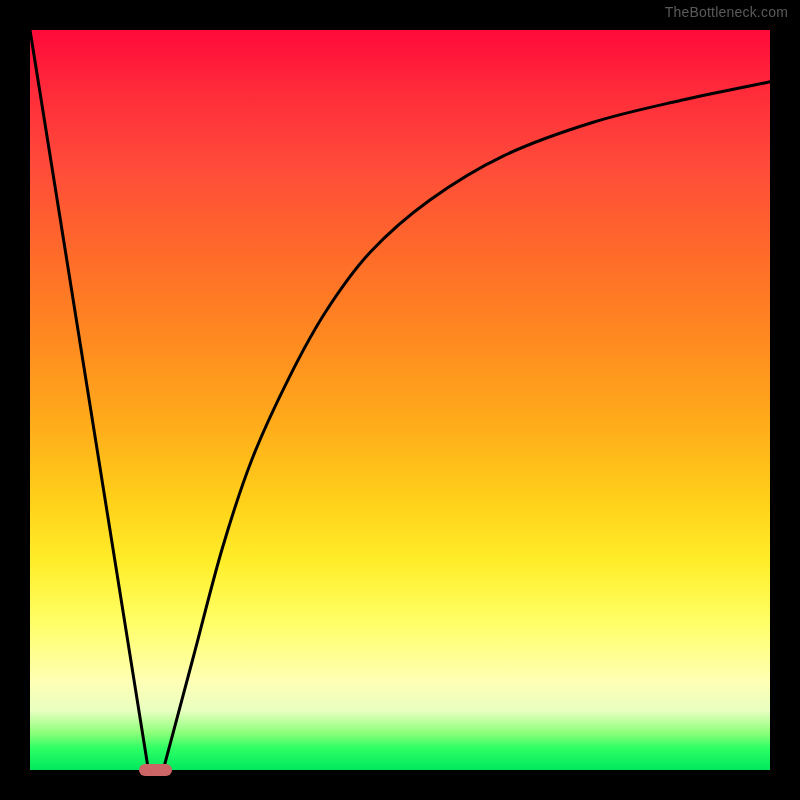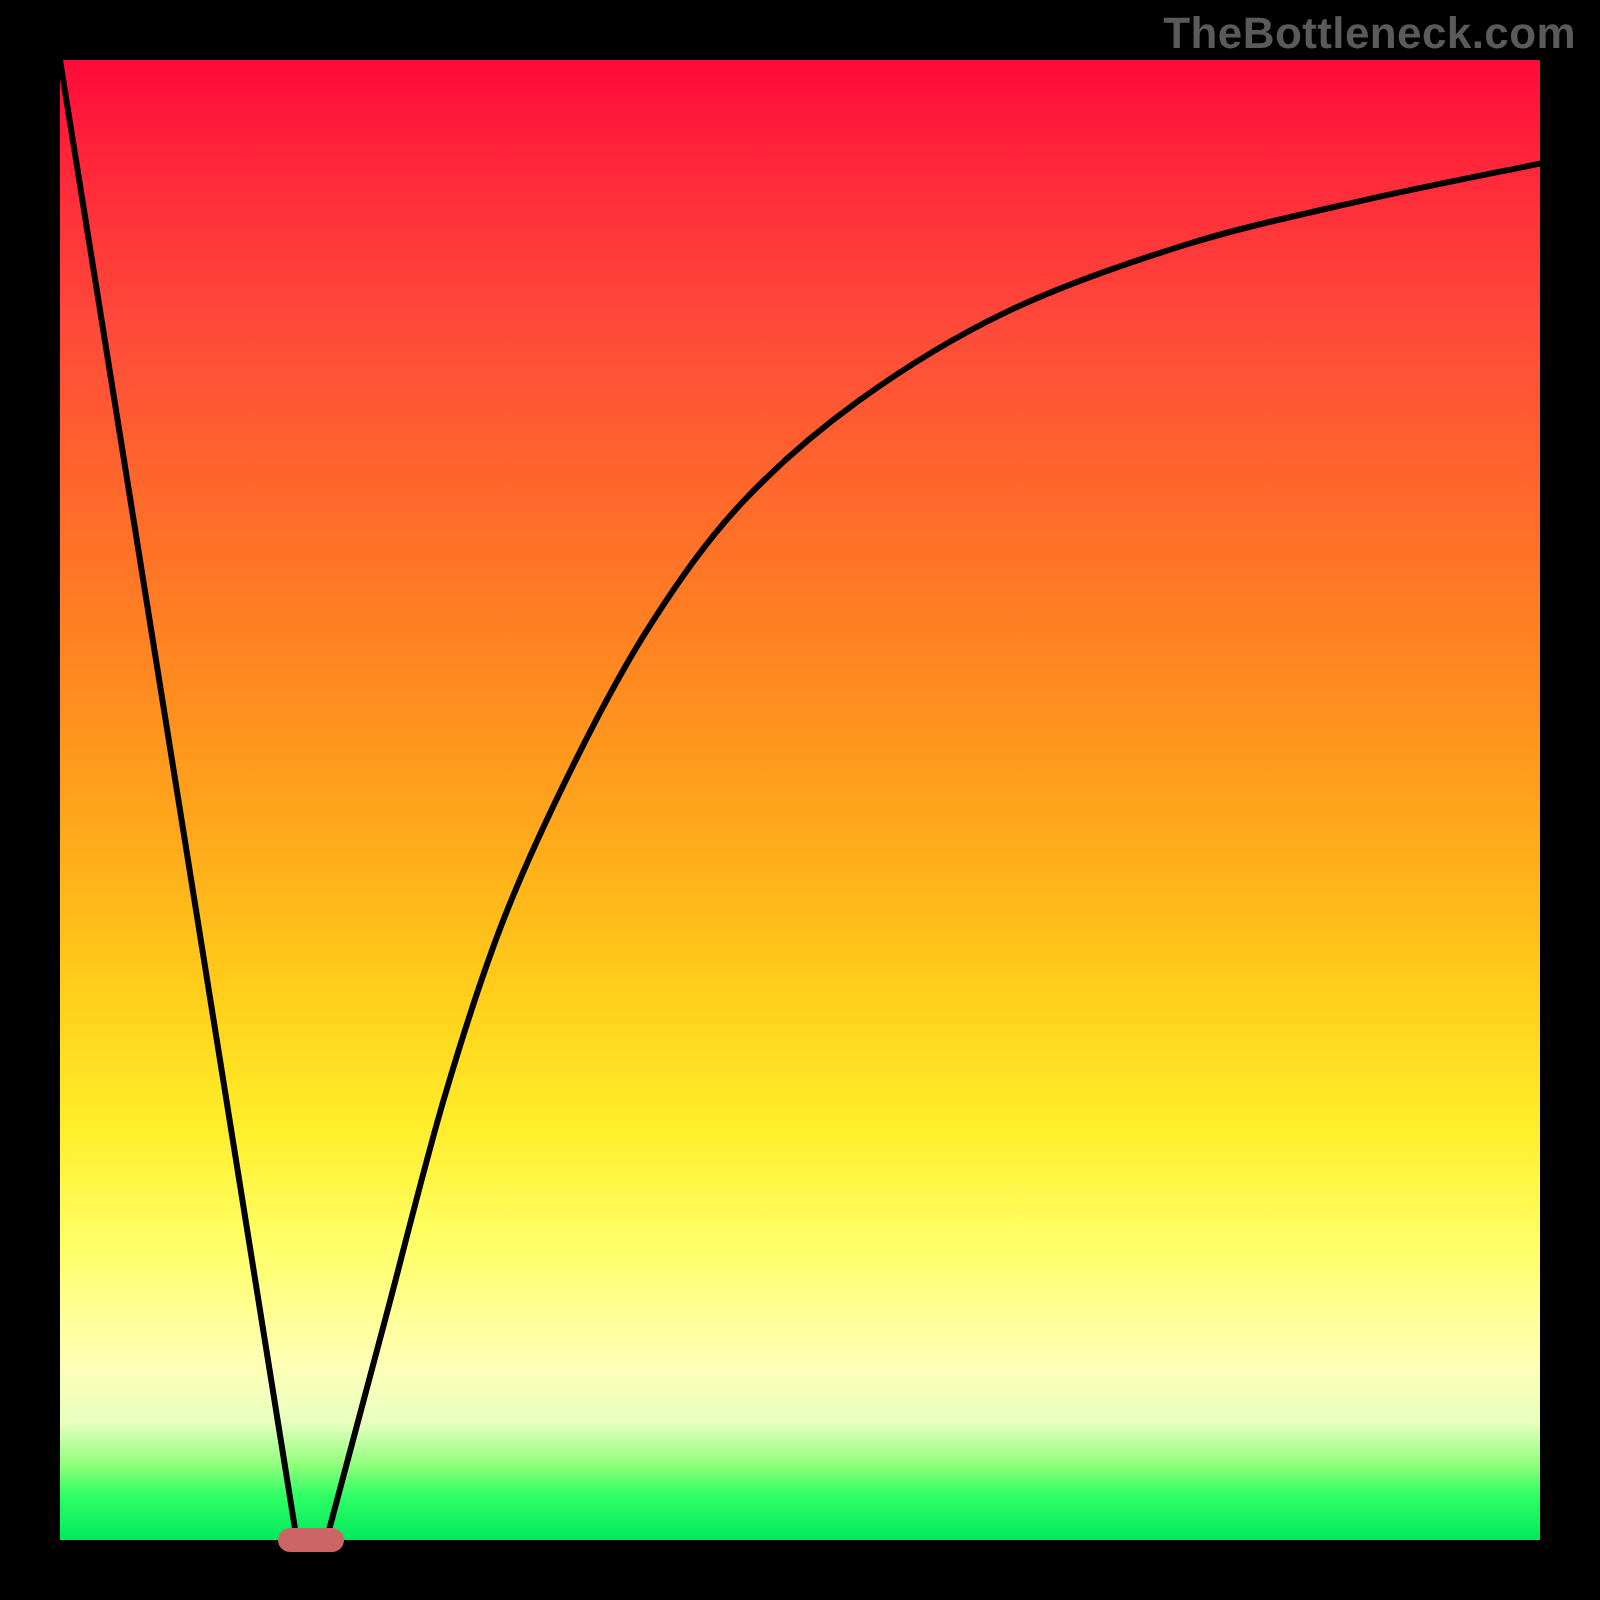--- a/index.html
+++ b/index.html
@@ -40,22 +40,22 @@
       #8cff7a 95%,
       #2fff64 97%,
       #00e85e 100%
     );
   }
   .watermark {
     position: absolute;
     top: 4px;
     right: 12px;
     color: #5a5a5a;
-    font-size: 22px;
-    font-weight: 700;
+    font-size: 14px;
+    font-weight: 400;
     letter-spacing: 0.2px;
     user-select: none;
   }
   svg.curves {
     position: absolute;
     left: 0;
     top: 0;
     width: 740px;
     height: 740px;
     overflow: visible;

